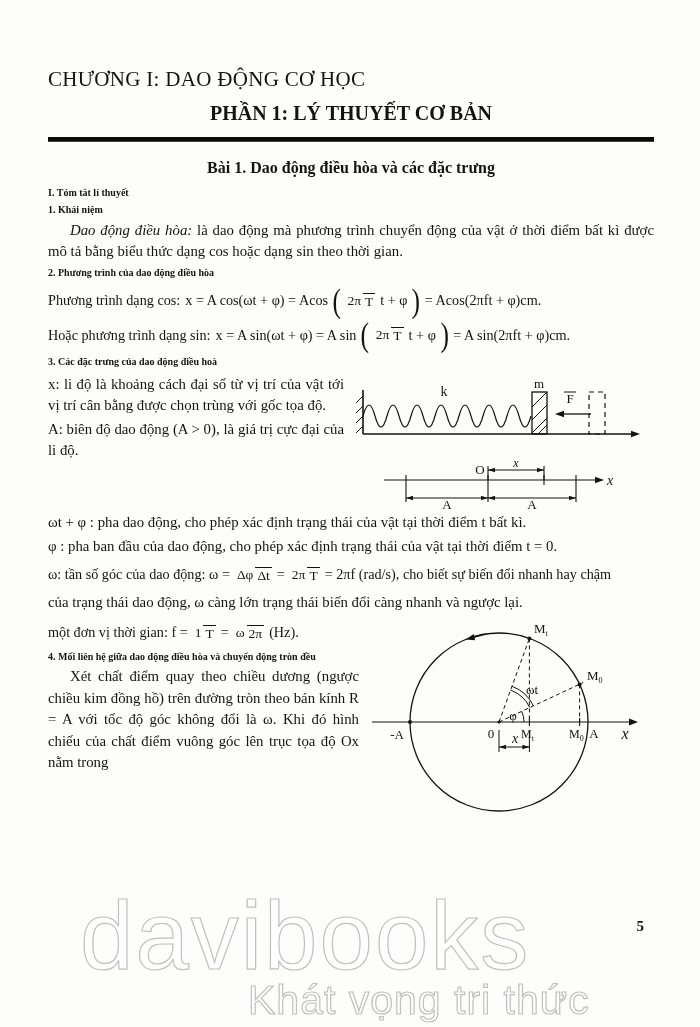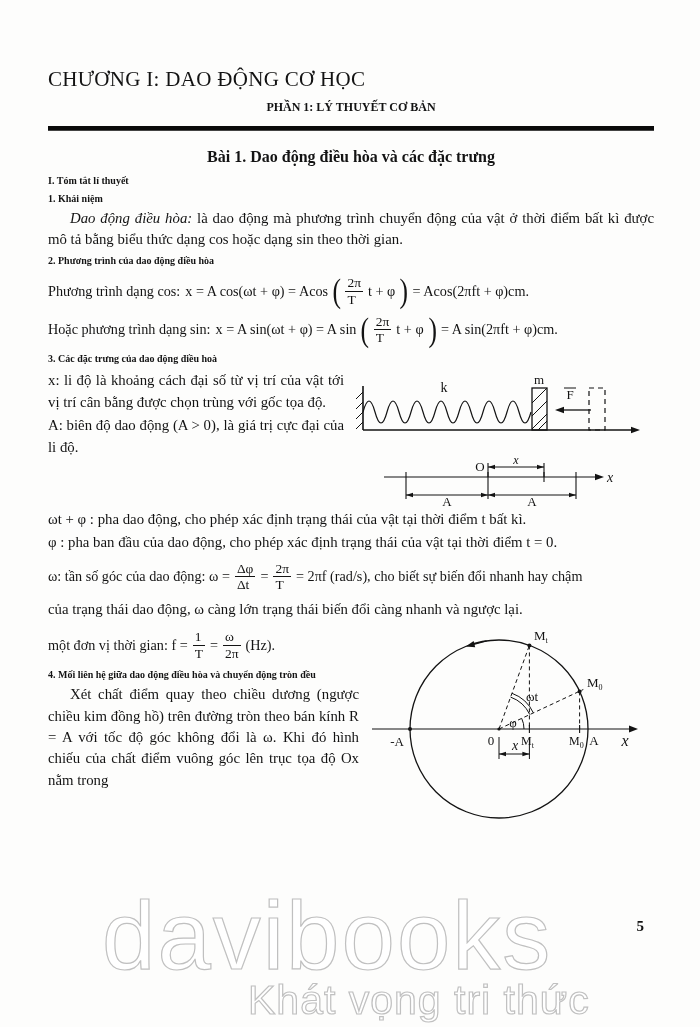--- a/index.html
+++ b/index.html
@@ -1,41 +1,41 @@
 <!DOCTYPE html>
 <html><head>
 <meta charset="utf-8">
 <style>
   html,body{margin:0;padding:0;background:#e8e8e8;}
   .page{position:relative;width:700px;height:1027px;background:#fdfdfc;overflow:hidden;
         font-family:"Liberation Serif",serif;color:#131313;}
   .content{position:relative;z-index:1;padding:64px 46px 0 48px;font-size:14.8px;line-height:1.45;}
   .chapter{font-size:21px;font-weight:normal;text-align:left;letter-spacing:.3px;}
-  .part{font-size:12px;font-weight:bold;text-align:center;margin-top:5px;}
+  .part{font-size:20px;font-weight:bold;text-align:center;margin-top:5px;}
   .rule{height:4px;background:#0a0a0a;margin:9px 0 0 0;border-bottom:1px solid #444;}
   .lesson{font-size:16px;font-weight:bold;text-align:center;margin:14px 0 6px 0;}
   .hb{font-weight:bold;font-size:10px;margin:3px 0 2px 0;}
   p{margin:2px 0;text-align:justify;}
   .indent{text-indent:22px;}
   .lead-italic{font-style:italic;}
   .formula-row{display:flex;align-items:center;gap:5px;margin:7px 0;font-size:14.2px;white-space:nowrap;}
-  .frac{display:inline-flex;flex-direction:column;line-height:1.12;font-size:13.5px;}
+  .frac{display:inline-flex;flex-direction:row;line-height:1.12;font-size:13.5px;}
   .frac .den{border-top:1px solid #131313;padding:0 2px;}
   .frac .num{padding:0 2px;}
   .bp{font-size:34px;font-weight:400;line-height:.8;display:inline-block;transform:scaleX(.75);margin:0 -2px;}
   .row{display:flex;align-items:flex-start;}
   .row3 .col-l{width:297px;padding-right:5px;}
   .row3 .col-r{width:305px;flex-shrink:0;padding-top:4px;}
   .row4 .col-l{width:312px;padding-right:5px;}
   .row4 .col-r{width:290px;flex-shrink:0;padding-top:2px;}
   .axis-svg{display:block;margin:4px 38px 0 auto;}
   svg text{font-family:"Liberation Serif",serif;fill:#131313;}
   .wm{position:absolute;z-index:0;color:#ffffff;-webkit-text-stroke:1.2px #c0c0c0;
       font-family:"Liberation Sans",sans-serif;line-height:1;}
-  .wm-brand{left:102px;top:888px;font-size:96px;letter-spacing:2px;}
+  .wm-brand{left:80px;top:888px;font-size:96px;letter-spacing:2px;}
   .wm-tag{left:248px;top:980px;font-size:41px;letter-spacing:1px;}
   .pagenum{position:absolute;z-index:2;top:918px;right:56px;font-size:15px;font-weight:bold;}
 </style>
 </head>
 <body>
 
 <div class="page">
 
   <div class="wm wm-brand">davibooks</div>
   <div class="wm wm-tag">Khát vọng tri thức</div>

